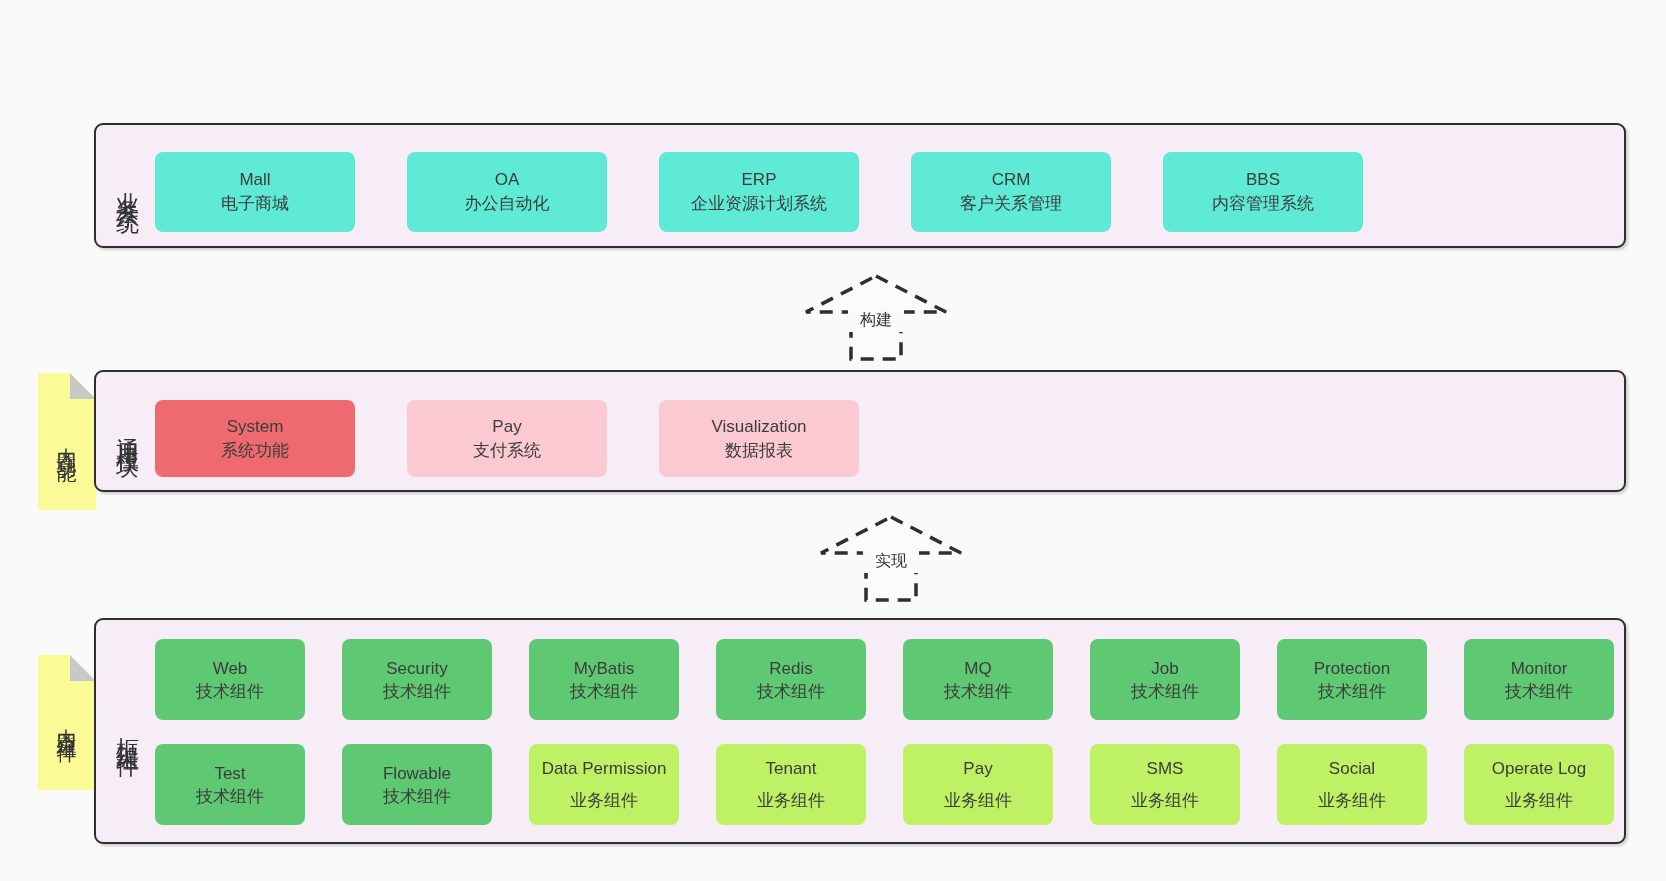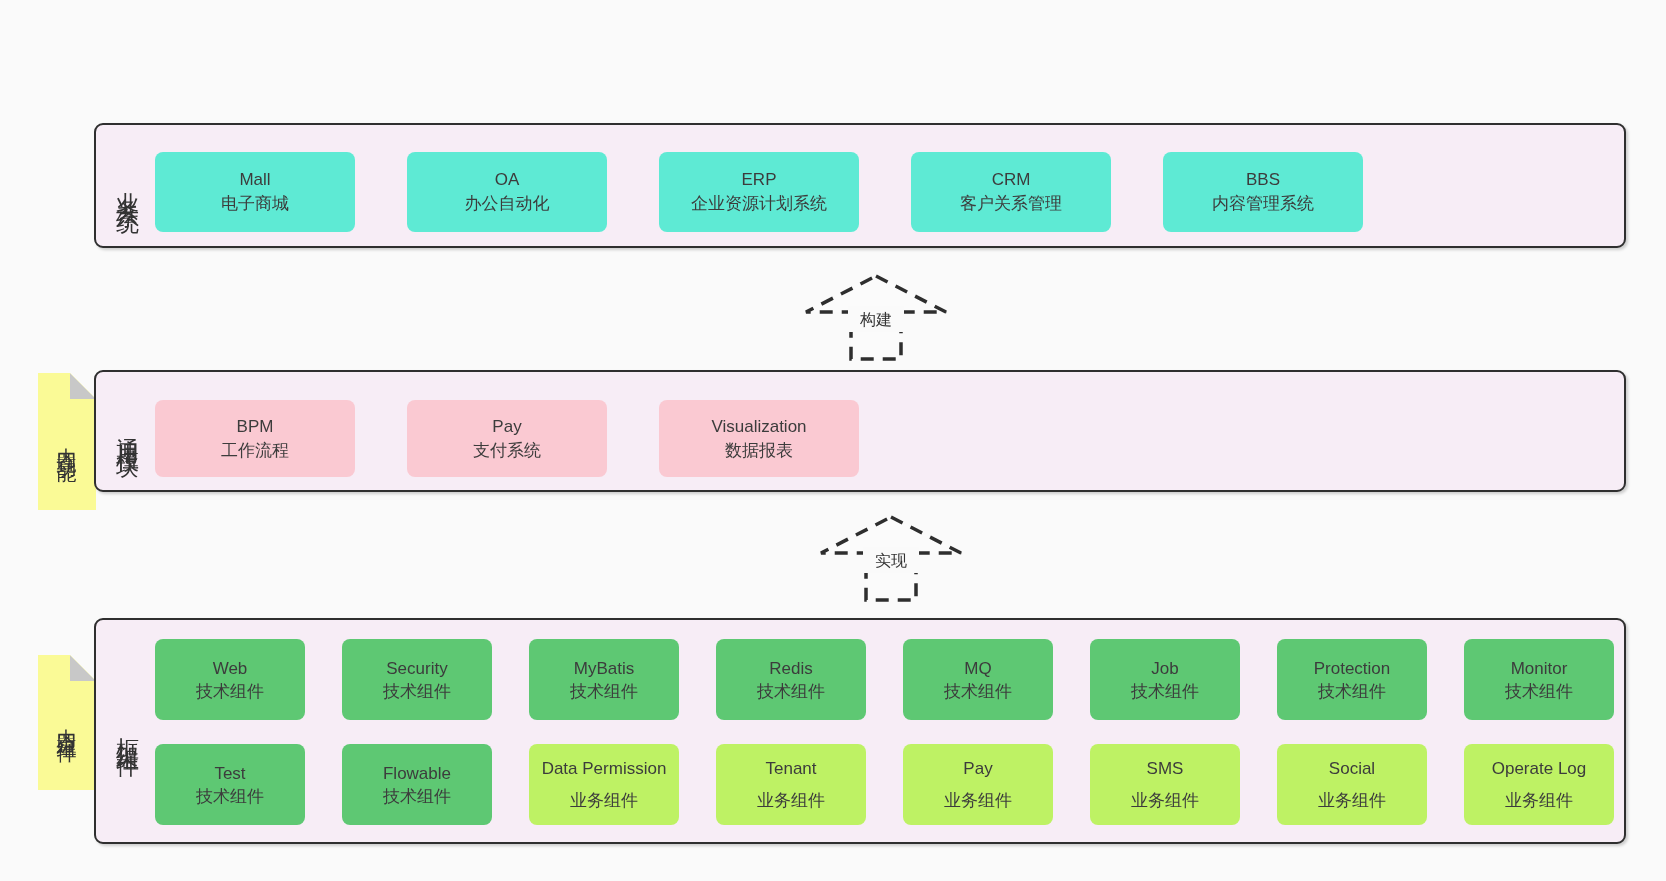--- a/index.html
+++ b/index.html
@@ -115,23 +115,23 @@
         <div class="box v-blue">
           <div class="box-title">BBS</div>
           <div class="box-subtitle">内容管理系统</div>
         </div>
       </div>
   </div>
 
   <div class="panel" id="panel-modules">
     <div class="side-label">通用模块</div>
     <div class="box-row">
-        <div class="box v-pink">
-          <div class="box-title">BPM</div>
-          <div class="box-subtitle">工作流程</div>
+        <div class="box v-red">
+          <div class="box-title">System</div>
+          <div class="box-subtitle">系统功能</div>
         </div>
         <div class="box v-pink">
           <div class="box-title">Pay</div>
           <div class="box-subtitle">支付系统</div>
         </div>
         <div class="box v-pink">
           <div class="box-title">Visualization</div>
           <div class="box-subtitle">数据报表</div>
         </div>
       </div>

